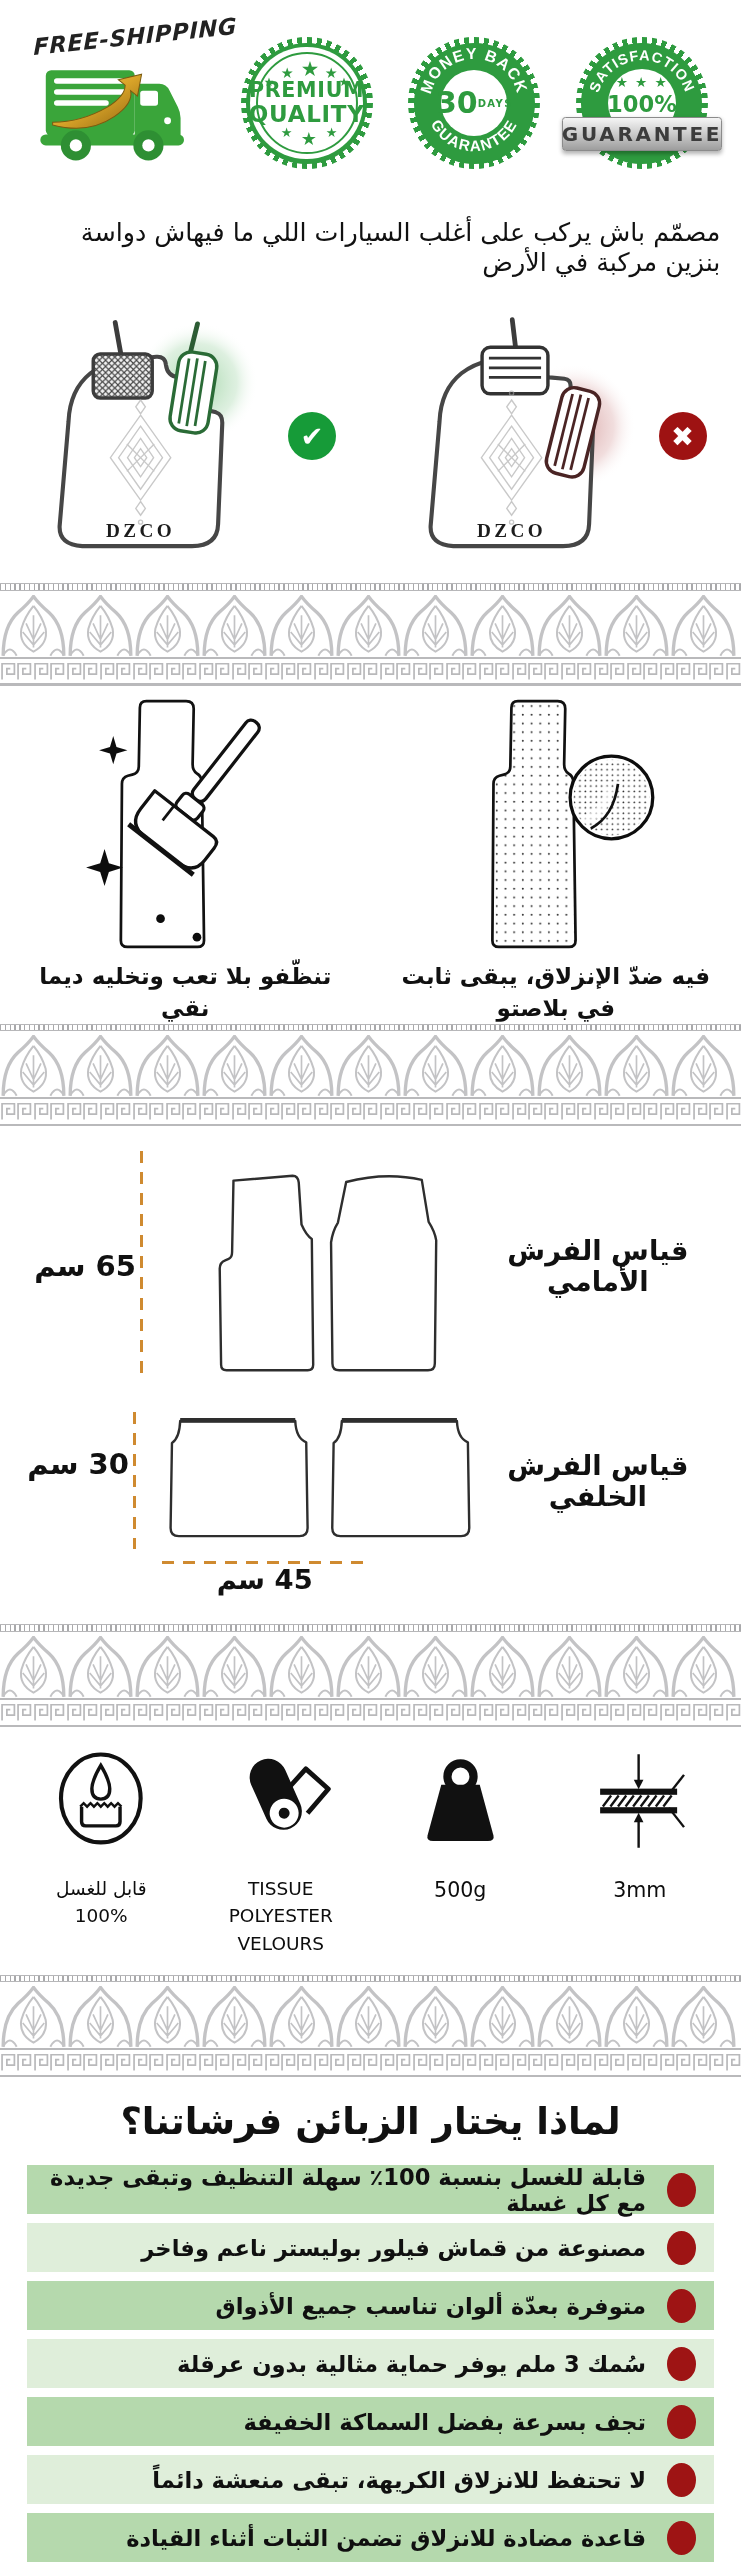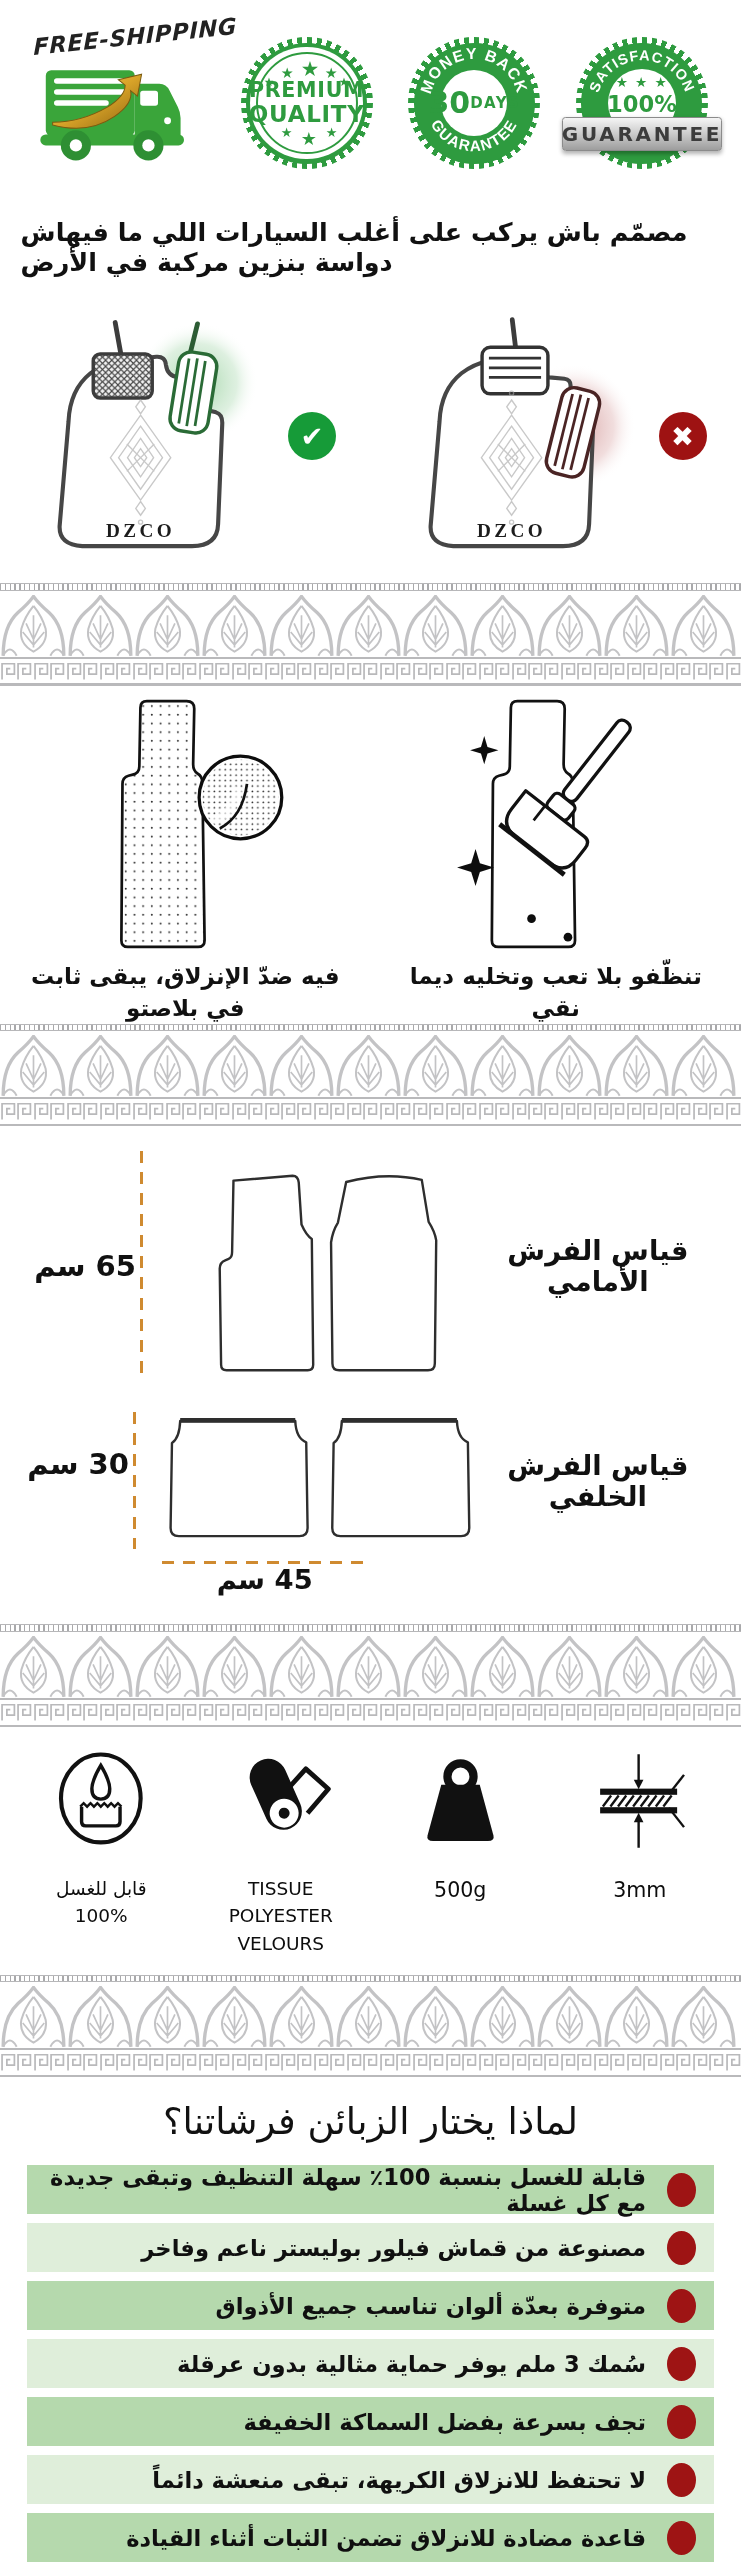--- a/index.html
+++ b/index.html
@@ -14,28 +14,28 @@
   .seal{position:relative;width:132px;height:132px;flex:0 0 auto;}
   .burst{position:absolute;inset:0;border-radius:50%;background:repeating-conic-gradient(#2e9b3f 0 4.5deg,#fff 4.5deg 9deg);}
   .burst::after{content:"";position:absolute;inset:5.5px;border-radius:50%;background:#2e9b3f;}
   .core-white{position:absolute;inset:9.6px;border-radius:50%;background:#fff;}
   .inner-ring{position:absolute;inset:15px;border-radius:50%;border:2.1px solid #2e9b3f;}
   .seal-center{position:absolute;inset:0;display:flex;flex-direction:column;align-items:center;justify-content:center;text-align:center;}
   .premium-line{color:#2e9b3f;font-weight:900;font-size:20.6px;line-height:1.05;letter-spacing:0.7px;}
   .star{position:absolute;color:#2e9b3f;line-height:1;}
   .mb-inner{position:absolute;inset:33px;border-radius:50%;background:#fff;display:flex;flex-direction:row;align-items:center;justify-content:center;}
   .mb-30{color:#2e9b3f;font-weight:900;font-size:30px;line-height:1;}
-  .mb-days{color:#2e9b3f;font-weight:900;font-size:15px;letter-spacing:1.4px;line-height:1.1;}
+  .mb-days{color:#2e9b3f;font-weight:900;font-size:10px;letter-spacing:1.4px;line-height:1.1;}
   .st-inner{position:absolute;inset:32px;border-radius:50%;background:#fff;display:flex;flex-direction:column;align-items:center;justify-content:flex-start;padding-top:6.9px;box-sizing:border-box;}
   .st-stars{color:#2e9b3f;font-size:13.7px;letter-spacing:1.4px;line-height:1;}
   .st-100{color:#2e9b3f;font-weight:900;font-size:22.6px;margin-top:1.4px;}
   .ribbon{position:absolute;left:-13.7px;right:-13.7px;top:80px;height:32px;background:linear-gradient(#f5f5f5,#cfcfcf 45%,#9d9d9d);border:1.4px solid #8b8b8b;border-radius:3.4px;display:flex;align-items:center;justify-content:center;font-size:20px;font-weight:900;letter-spacing:2.7px;color:#3c3c3c;box-shadow:0 2.7px 4.1px rgba(0,0,0,.3);}
 
   
-  #intro{height:81px;display:flex;align-items:center;justify-content:center;text-align:left;font-size:25.4px;font-weight:700;padding:0 20.6px;}
+  #intro{height:81px;display:flex;align-items:center;justify-content:center;text-align:right;font-size:25.4px;font-weight:400;padding:0 20.6px;}
 
   
   #compare{height:296px;display:flex;}
   .cmp-col{width:50%;display:flex;flex-direction:row;align-items:center;}
   .verdict{width:48px;height:48px;border-radius:50%;display:flex;align-items:center;justify-content:center;color:#fff;font-size:27.4px;margin-top:2.7px;}
   .verdict.ok{background:#169b38;}
   .verdict.bad{background:#9e1212;}
 
   
   .divider{width:741px;overflow:hidden;}
@@ -60,21 +60,21 @@
   .rear-cap{font-size:27.4px;font-weight:700;width:220px;text-align:center;margin-top:0;}
 
   
   #specs{height:248px;display:flex;justify-content:space-between;padding:0 34px;gap:45px;}
   .spec{display:flex;flex-direction:column;align-items:center;width:165px;}
   .spec-icon{height:148px;display:flex;align-items:center;justify-content:center;}
   .spec-cap{font-size:18.5px;text-align:center;line-height:1.5;color:#0d0d0d;}
   .spec-cap.big{font-size:20.6px;}
 
   
-  #why-title{height:88px;display:flex;align-items:center;justify-content:center;font-size:37px;font-weight:400;}
+  #why-title{height:88px;display:flex;align-items:center;justify-content:center;font-size:37px;font-weight:700;}
   .row{height:49px;margin:0 27.4px 9px 27.4px;display:flex;align-items:center;padding:0 18px;}
   .row.dark{background:#b5d9ad;}
   .row.light{background:#dfeeda;}
   .bullet{width:29px;height:34px;border-radius:50%;background:#9e1414;flex:0 0 auto;margin-left:20.6px;}
   .row-text{font-size:22.6px;font-weight:700;color:#101010;}
 </style>
 </head>
 <body>
 
 <div id="badges">
@@ -452,53 +452,53 @@
       <svg width="16.5" height="20.6" viewBox="0 0 24 30">
       <path d="M3,27 L3,4 L21,4 L21,19 L10,19 L10,11 L15,11" fill="none" stroke="#b9b9bb" stroke-width="2.5"></path>
     </svg>
     </div>
   <div class="grayline"></div>
 </div>
 
 <div id="features">
   <div class="feat-col">
     <svg width="288" height="274" viewBox="0 0 420 500">
+      <path d="M294,28 Q282,28 282,40 L280,148 Q280,160 268,163 L260,165 Q249,168 249,180 L247,468 Q247,480 259,480 L388,480 Q400,480 400,468 L396,178 Q396,166 387,161 Q379,156 379,144 L381,42 Q381,28 367,28 Z" transform="translate(-155,0)" fill="#fff" stroke="#111" stroke-width="5" stroke-linejoin="round"></path>
+      <g transform="rotate(38 175 280)">
+        <rect x="160" y="10" width="28" height="180" rx="12" fill="#fff" stroke="#111" stroke-width="6"></rect>
+        <rect x="150" y="190" width="48" height="34" rx="9" fill="#fff" stroke="#111" stroke-width="6"></rect>
+        <path d="M105,224 L242,224 Q256,224 256,240 L256,268 Q256,302 218,302 L143,302 Q105,302 105,266 Z" fill="#fff" stroke="#111" stroke-width="6" stroke-linejoin="round"></path>
+        <line x1="105" y1="302" x2="256" y2="302" stroke="#111" stroke-width="9"></line>
+        <line x1="150" y1="224" x2="150" y2="258" stroke="#111" stroke-width="5"></line>
+      </g>
+      <path d="M78,92 L84,112 L104,118 L84,124 L78,144 L72,124 L52,118 L72,112 Z" fill="#0d0d0d"></path>
+      <path d="M62,300 L70,326 L96,334 L70,342 L62,368 L54,342 L28,334 L54,326 Z" fill="#0d0d0d"></path>
+      <circle cx="165" cy="428" r="8" fill="#0d0d0d"></circle>
+      <circle cx="232" cy="462" r="8" fill="#0d0d0d"></circle>
+    </svg>
+    <div class="feat-caption ar">تنظّفو بلا تعب وتخليه ديما نقي</div>
+  </div>
+
+  <div class="feat-col">
+    <svg width="288" height="274" viewBox="0 0 420 500">
       <defs>
         <pattern id="dotsA" width="16" height="16" patternUnits="userSpaceOnUse">
             <circle cx="5" cy="5" r="1.8" fill="#2b2b2b"></circle>
           </pattern>
         <pattern id="dotsB" width="10" height="10" patternUnits="userSpaceOnUse">
             <circle cx="4" cy="4" r="1.6" fill="#2b2b2b"></circle>
           </pattern>
       </defs>
       <path d="M140,28 Q128,28 128,40 L126,148 Q126,160 114,163 L106,165 Q95,168 95,180 L93,468 Q93,480 105,480 L234,480 Q246,480 246,468 L242,178 Q242,166 233,161 Q225,156 225,144 L227,42 Q227,28 213,28 Z" fill="url(#dotsA)" stroke="#111" stroke-width="5" stroke-linejoin="round"></path>
       <circle cx="312" cy="205" r="76" fill="#fff" stroke="#0d0d0d" stroke-width="6"></circle>
       <circle cx="312" cy="205" r="70" fill="url(#dotsB)"></circle>
       <path d="M274,262 Q316,240 324,180" stroke="#111" stroke-width="5" fill="none"></path>
       <path d="M262,248 Q300,234 310,186" stroke="#fff" stroke-width="16" fill="none" opacity=".65"></path>
     </svg>
     <div class="feat-caption ar">فيه ضدّ الإنزلاق، يبقى ثابت في بلاصتو</div>
-  </div>
-
-  <div class="feat-col">
-    <svg width="288" height="274" viewBox="0 0 420 500">
-      <path d="M294,28 Q282,28 282,40 L280,148 Q280,160 268,163 L260,165 Q249,168 249,180 L247,468 Q247,480 259,480 L388,480 Q400,480 400,468 L396,178 Q396,166 387,161 Q379,156 379,144 L381,42 Q381,28 367,28 Z" transform="translate(-155,0)" fill="#fff" stroke="#111" stroke-width="5" stroke-linejoin="round"></path>
-      <g transform="rotate(38 175 280)">
-        <rect x="160" y="10" width="28" height="180" rx="12" fill="#fff" stroke="#111" stroke-width="6"></rect>
-        <rect x="150" y="190" width="48" height="34" rx="9" fill="#fff" stroke="#111" stroke-width="6"></rect>
-        <path d="M105,224 L242,224 Q256,224 256,240 L256,268 Q256,302 218,302 L143,302 Q105,302 105,266 Z" fill="#fff" stroke="#111" stroke-width="6" stroke-linejoin="round"></path>
-        <line x1="105" y1="302" x2="256" y2="302" stroke="#111" stroke-width="9"></line>
-        <line x1="150" y1="224" x2="150" y2="258" stroke="#111" stroke-width="5"></line>
-      </g>
-      <path d="M78,92 L84,112 L104,118 L84,124 L78,144 L72,124 L52,118 L72,112 Z" fill="#0d0d0d"></path>
-      <path d="M62,300 L70,326 L96,334 L70,342 L62,368 L54,342 L28,334 L54,326 Z" fill="#0d0d0d"></path>
-      <circle cx="165" cy="428" r="8" fill="#0d0d0d"></circle>
-      <circle cx="232" cy="462" r="8" fill="#0d0d0d"></circle>
-    </svg>
-    <div class="feat-caption ar">تنظّفو بلا تعب وتخليه ديما نقي</div>
   </div>
 </div>
 
 <div class="divider">
   <div class="tickband"></div>
   <div class="palmettes">
     <svg width="67" height="62" viewBox="0 0 98 92">
       <path d="M4,90 Q4,46 26,26 Q42,12 49,2 Q56,12 72,26 Q94,46 94,90" fill="none" stroke="#c3c3c5" stroke-width="5"></path>
       <path d="M49,16 Q36,32 31,50 Q27,72 49,84 Q71,72 67,50 Q62,32 49,16" fill="none" stroke="#c3c3c5" stroke-width="3"></path>
       <path d="M49,78 L49,30 M49,66 L38,42 M49,66 L60,42 M49,74 L33,55 M49,74 L65,55" stroke="#c3c3c5" stroke-width="2.5" fill="none"></path>

